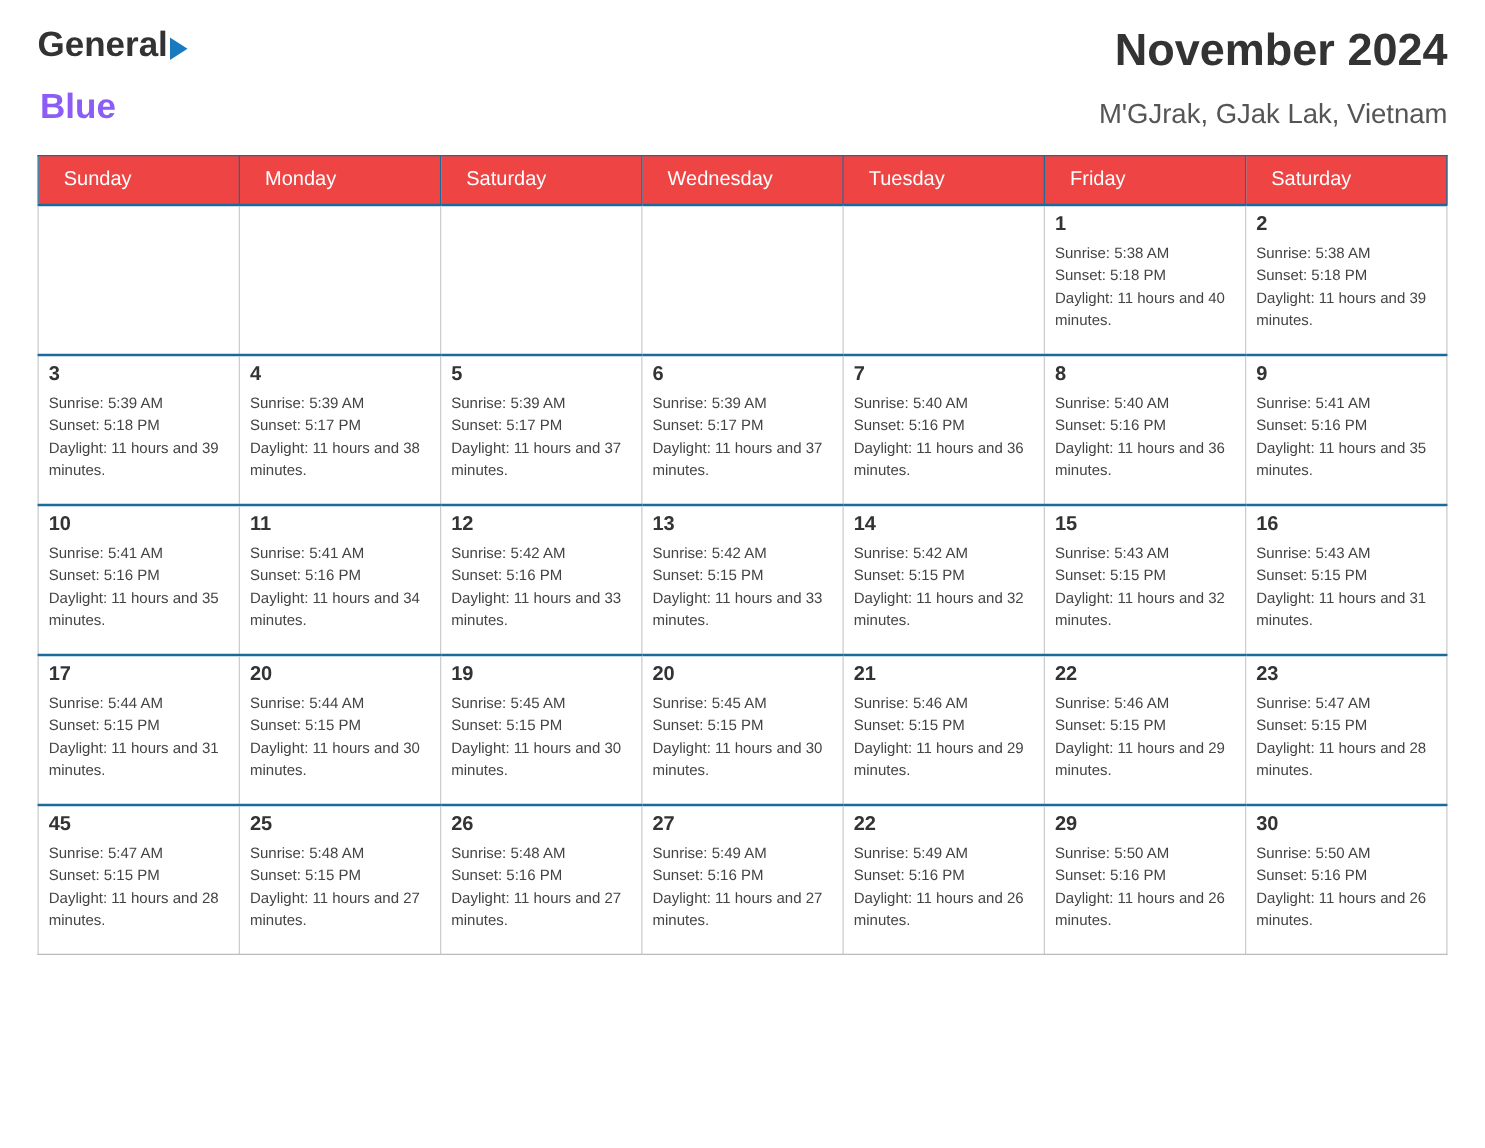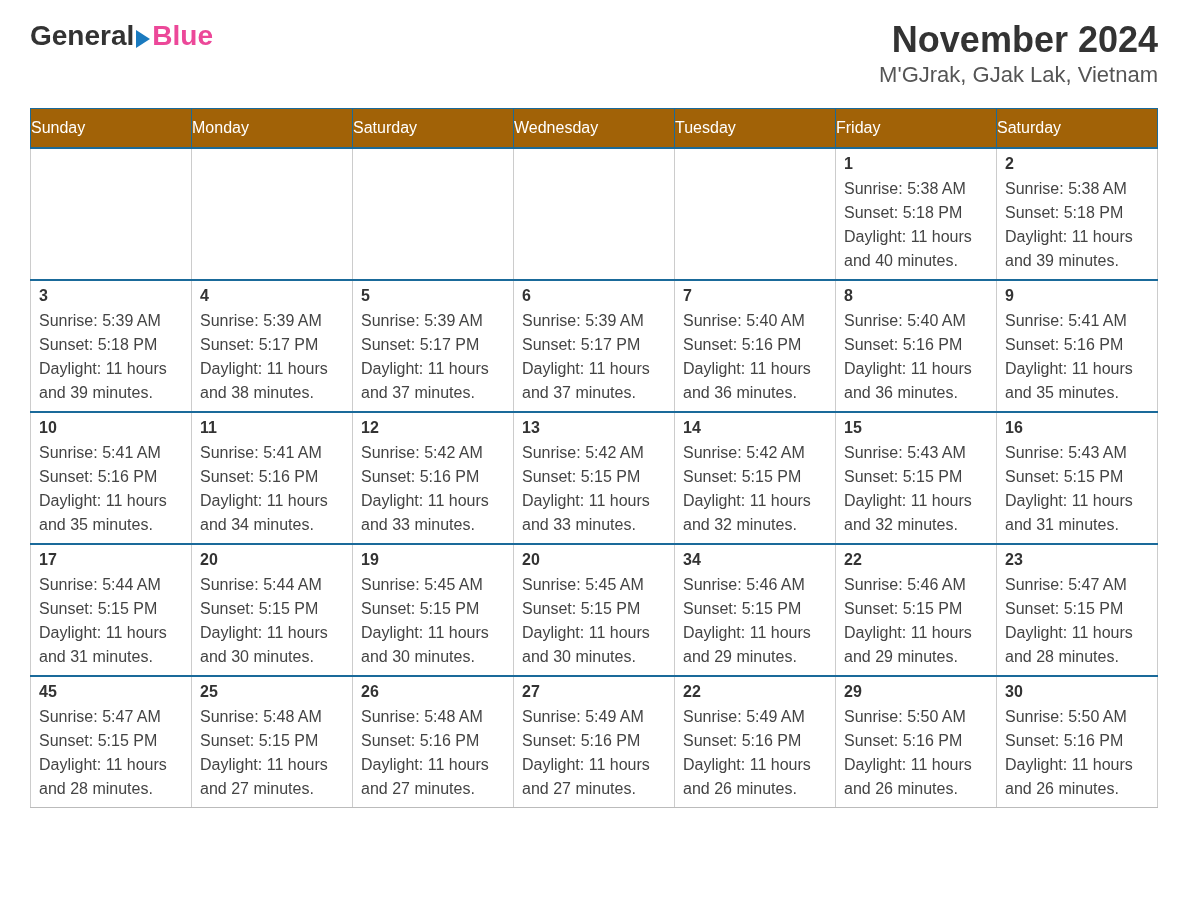--- a/index.html
+++ b/index.html
@@ -25,56 +25,57 @@
       width: 0;
       height: 0;
       border-left: 14px solid #1a7abf;
       border-top: 9px solid transparent;
       border-bottom: 9px solid transparent;
       margin-left: 2px;
       margin-top: 6px;
     }
     .logo-wrapper {
       display: flex;
-      flex-direction: row;
+      flex-direction: column;
+      gap: 17px;
     }
     .logo-line1 {
       display: flex;
       align-items: center;
     }
     .logo-line2 {
       font-size: 28px;
       font-weight: bold;
-      color: #ec4899;
+      color: #8b5cf6;
       margin-left: 2px;
     }
     .title-section {
       text-align: right;
     }
     .calendar-title {
       font-size: 36px;
       font-weight: bold;
       color: #333;
       line-height: 1.1;
     }
     .calendar-subtitle {
       font-size: 22px;
       color: #555;
-      margin-top: 2px;
+      margin-top: 18px;
       text-align: right;
     }
     .calendar-table {
       width: 100%;
       border-collapse: collapse;
       table-layout: fixed;
     }
     .calendar-table th {
-      background-color: #a16207;
+      background-color: #ef4444;
       color: #fff;
-      padding: 10px 0;
+      padding: 10px 20px;
       font-size: 16px;
       font-weight: normal;
       text-align: left;
       border: 1px solid #1a6a9a;
     }
     .calendar-table td {
       border: 1px solid #ccc;
       vertical-align: top;
       padding: 6px 8px;
       height: 120px;
@@ -84,21 +85,21 @@
       border-top: 2px solid #1a6a9a;
     }
     .day-number {
       font-size: 16px;
       font-weight: bold;
       color: #333;
       display: block;
       margin-bottom: 4px;
     }
     .day-info {
-      font-size: 16px;
+      font-size: 12px;
       color: #444;
       line-height: 1.5;
     }
     .empty-cell {
       background: #f9f9f9;
     }
     .calendar-table tbody tr td {
       border-bottom: 1px solid #bbb;
     }
     .row-divider td {
@@ -261,21 +262,21 @@
 Sunset: 5:15 PM
 Daylight: 11 hours and 30 minutes.</div>
         </td>
         <td>
           <span class="day-number">20</span>
           <div class="day-info" style="white-space: pre-line;">Sunrise: 5:45 AM
 Sunset: 5:15 PM
 Daylight: 11 hours and 30 minutes.</div>
         </td>
         <td>
-          <span class="day-number">34</span>
+          <span class="day-number">21</span>
           <div class="day-info" style="white-space: pre-line;">Sunrise: 5:46 AM
 Sunset: 5:15 PM
 Daylight: 11 hours and 29 minutes.</div>
         </td>
         <td>
           <span class="day-number">22</span>
           <div class="day-info" style="white-space: pre-line;">Sunrise: 5:46 AM
 Sunset: 5:15 PM
 Daylight: 11 hours and 29 minutes.</div>
         </td>

